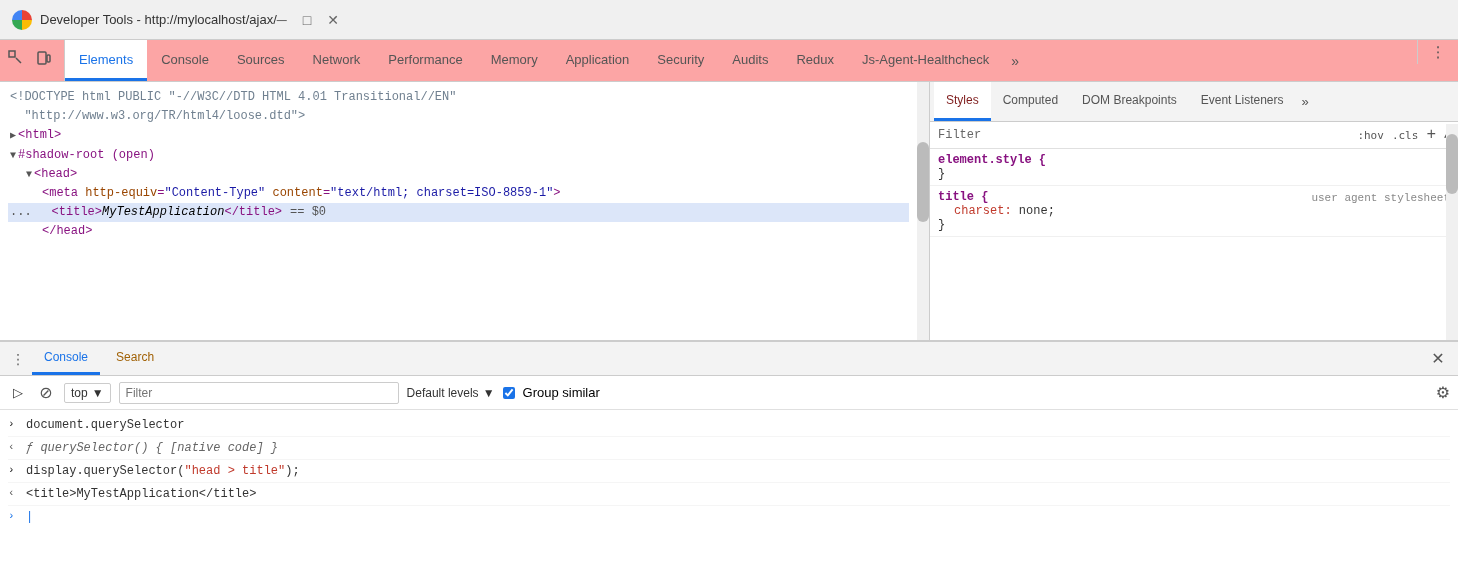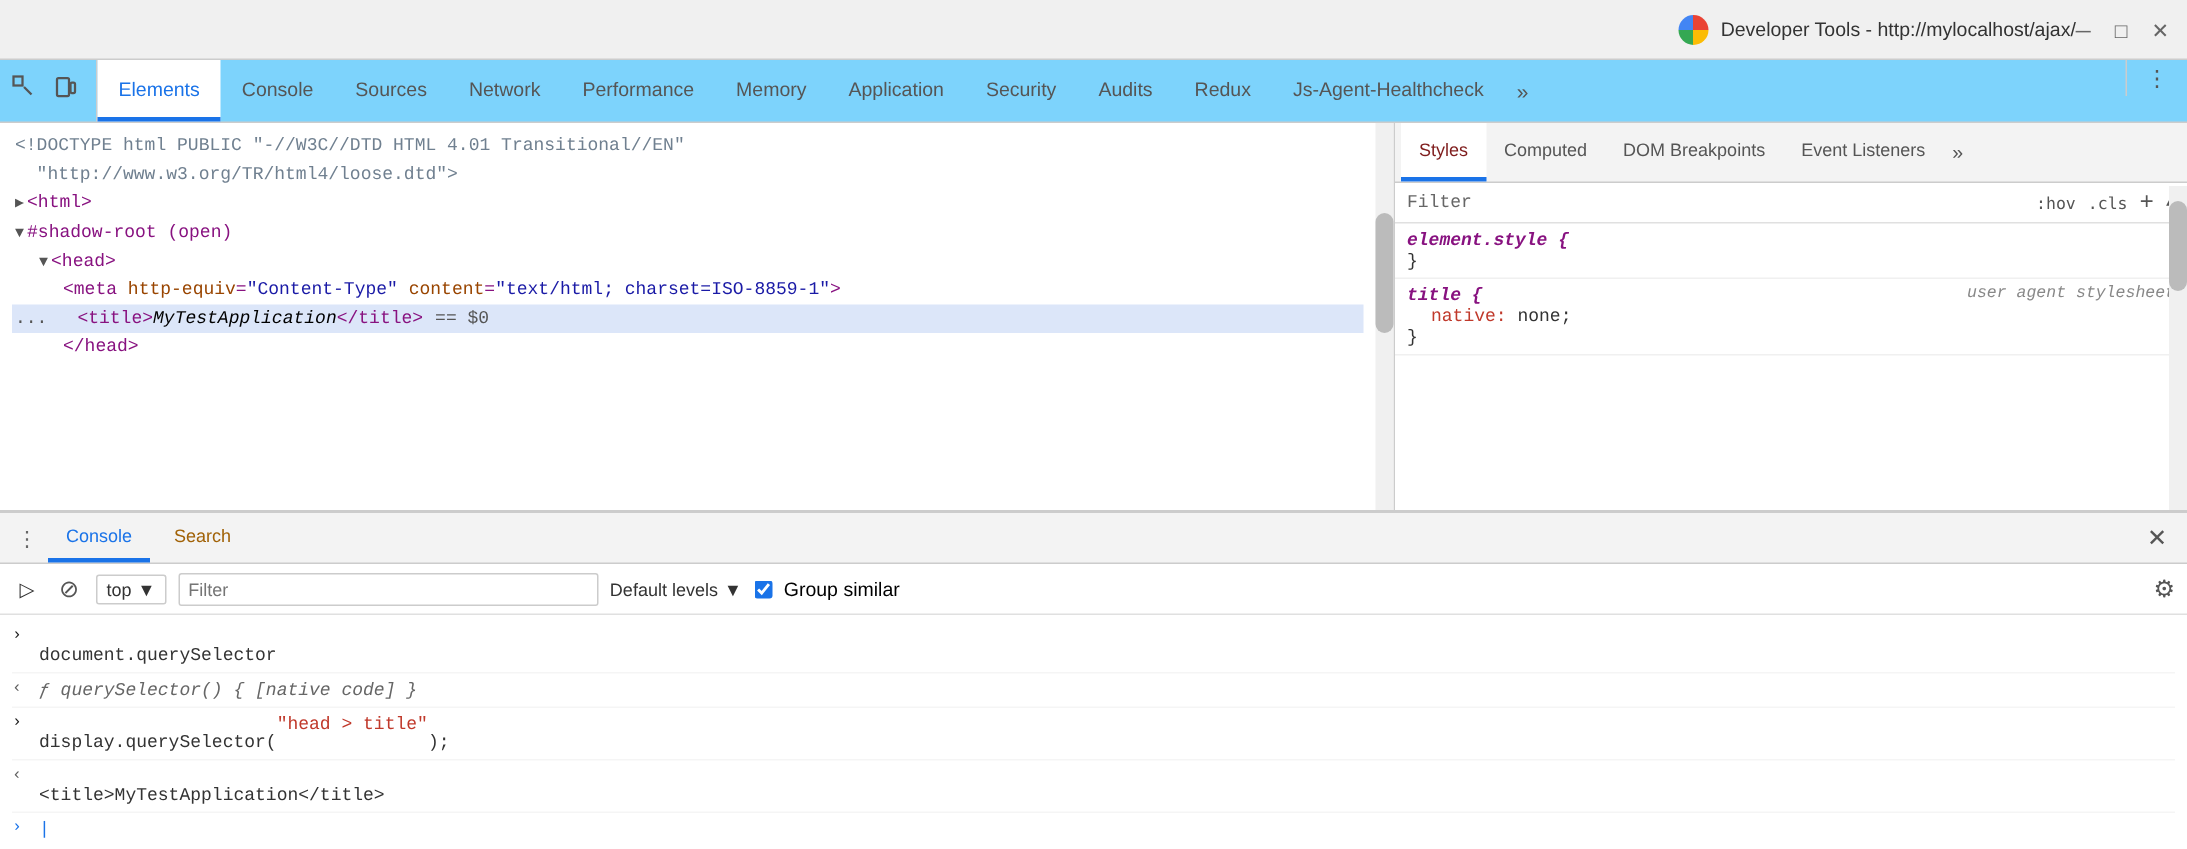--- a/index.html
+++ b/index.html
@@ -13,21 +13,21 @@
     }
 
     
     .title-bar {
       background: #f0f0f0;
       height: 40px;
       display: flex;
       align-items: center;
       padding: 0 12px;
       border-bottom: 1px solid #ccc;
-      justify-content: flex-end;
+      justify-content: flex-start;
     }
     .title-bar-left {
       display: flex;
       align-items: center;
       gap: 8px;
     }
     .chrome-icon {
       width: 20px;
       height: 20px;
       border-radius: 50%;
@@ -46,21 +46,21 @@
       cursor: pointer;
       font-size: 14px;
       color: #666;
       background: none;
       border: none;
       line-height: 1;
     }
 
     
     .devtools-tabs {
-      background: #7dd3fc;
+      background: #fca5a5;
       height: 42px;
       display: flex;
       align-items: flex-start;
       border-bottom: 1px solid #ccc;
       padding-left: 4px;
     }
     .devtools-tab-icons {
       display: flex;
       align-items: center;
       gap: 4px;
@@ -248,22 +248,21 @@
 
     .style-rule {
       padding: 4px 8px;
       border-bottom: 1px solid #f0f0f0;
     }
     .style-selector {
       color: #881280;
       font-weight: bold;
       display: flex;
       justify-content: space-between;
-      align-items: flex-start;
-      font-style: italic;
+      align-items: flex-end;
     }
     .style-source {
       color: #888;
       font-size: 11px;
       font-weight: normal;
     }
     .style-prop { color: #c0392b; padding-left: 16px; }
     .style-close { color: #333; }
 
     
@@ -409,21 +408,21 @@
       border-bottom: 1px solid #f5f5f5;
     }
     .console-arrow {
       color: #444;
       margin-right: 6px;
       font-size: 11px;
       min-width: 12px;
     }
     .console-arrow.out { color: #1a1a1a; }
     .console-arrow.in { color: #5f5f5f; }
-    .c-dark { color: #333; margin-top: 12px; }
+    .c-dark { color: #333; }
     .c-italic { font-style: italic; }
     .c-gray { color: #666; }
     .c-string { color: #c0392b; }
     .console-input-cursor { color: #1a73e8; animation: blink 1s infinite; }
     @keyframes blink { 0%,100%{opacity:1} 50%{opacity:0} }
 
     .dom-panel-wrapper {
       position: relative;
       flex: 0 0 930px;
       display: flex;
@@ -591,21 +590,21 @@
         </div>
         <div class="style-close">}</div>
       </div>
 
       <div class="style-rule">
         <div class="style-selector">
           <span>title {</span>
           <span class="style-source">user agent stylesheet</span>
         </div>
         <div class="style-prop">
-          <span style="color:#c0392b;">native</span><span>: </span><span style="color:#333;">none;</span>
+          <span style="color:#c0392b;">charset</span><span>: </span><span style="color:#333;">none;</span>
         </div>
         <div class="style-close">}</div>
       </div>
     </div>
 
     <div style="position:absolute; right:0; top:42px; width:12px; bottom:0; background:#f0f0f0;">
       <div style="width:12px; height:60px; background:#bbb; border-radius:6px; position:absolute; top:10px;"></div>
       <div style="position:absolute; bottom:0; width:12px; height:14px; display:flex; align-items:center; justify-content:center; font-size:9px; color:#555;">▼</div>
     </div>
   </div>

